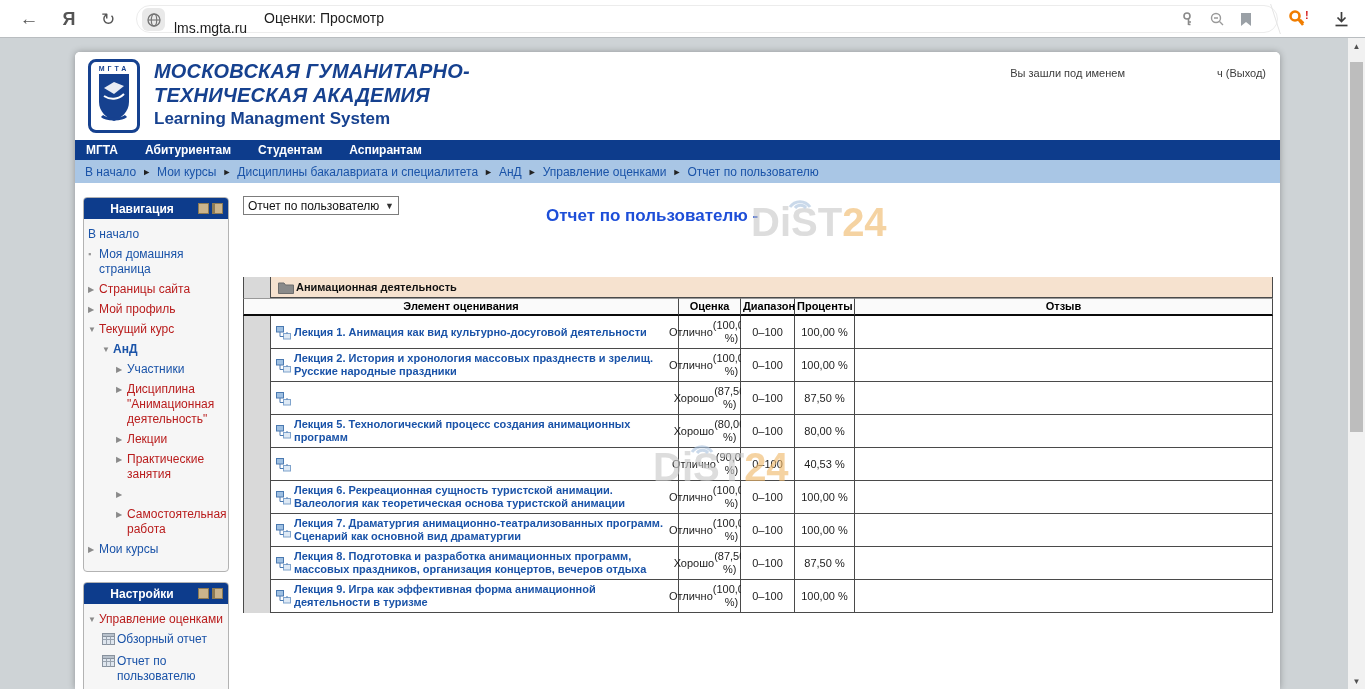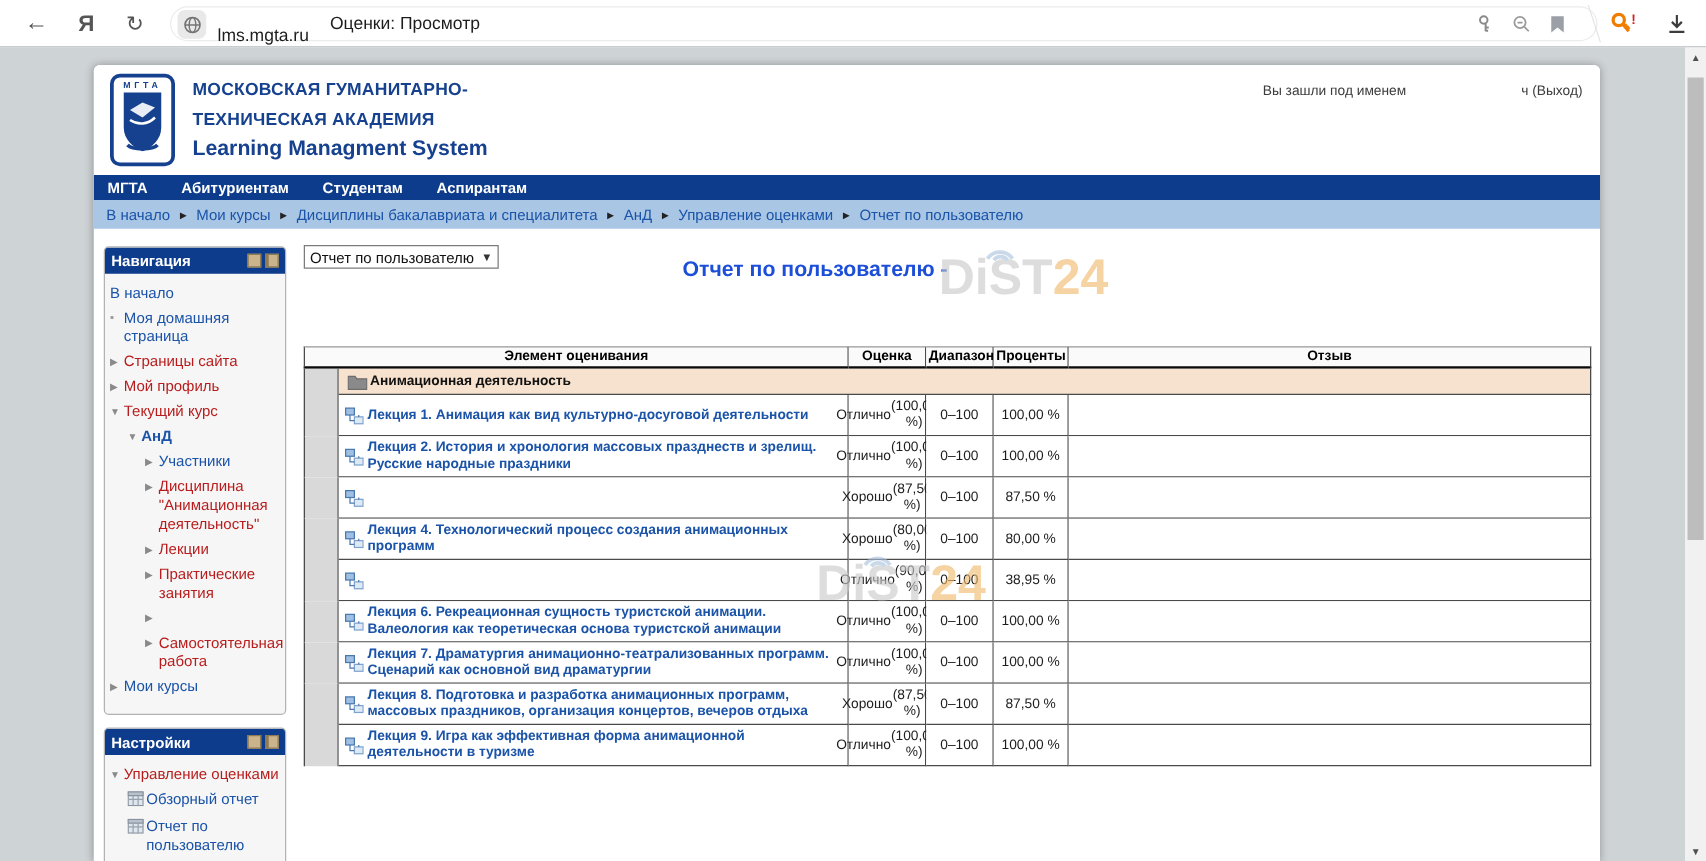--- a/index.html
+++ b/index.html
@@ -29,38 +29,38 @@
   .sb-thumb { position:absolute; top:24px; left:2px; width:13px; height:370px; background:#bdbdbd; }
   .sb-down { position:absolute; bottom:3px; left:0; width:17px; text-align:center; font-size:8px; color:#505050; }
 
   .card { position:absolute; left:75px; top:14px; width:1205px; height:637px; background:#fff; border-radius:5px 5px 0 0; box-shadow:0 0 7px rgba(0,0,0,.3); overflow:hidden; }
 
   
   .site-header { position:relative; height:88px; background:#fff; }
   .logo { position:absolute; left:13px; top:7px; width:52px; height:74px; border:3px solid var(--brand-blue,#16418f); border-radius:8px; background:#fff; text-align:center; }
   .logo .logo-word { font-size:7px; font-weight:bold; letter-spacing:3px; color:var(--brand-blue,#16418f); margin-top:3px; }
   .titles { position:absolute; left:79px; top:7px; color:var(--brand-blue,#16418f); }
-  .titles .l12 { font-size:14px; font-weight:bold; line-height:24px; letter-spacing:.2px; }
+  .titles .l12 { font-size:20px; font-weight:bold; line-height:24px; letter-spacing:.2px;font-style:italic; }
   .titles .l3 { font-size:17px; font-weight:bold; line-height:23px; }
   .login { position:absolute; right:14px; top:15px; font-size:11px; color:#3c3c3c; }
   .login .gap { display:inline-block; width:92px; }
 
   
   .nav-bar { height:20px; background:var(--navbar-blue,#0d3c8c); display:flex; align-items:center; gap:27px; padding-left:11px; }
   .nav-link { color:#fff; font-size:12px; font-weight:bold; cursor:pointer; white-space:nowrap; }
   .breadcrumb { height:23px; background:var(--breadcrumb-bg,#a9c6e5); display:flex; align-items:center; padding-left:10px; font-size:12px; }
   .crumb { color:var(--link-blue,#1a53a8); cursor:pointer; white-space:nowrap; }
   .crumb-sep { color:#222; font-size:9px; margin:0 6px; }
 
   
   .card-body { position:relative; height:506px; }
   .sidebar { position:absolute; left:8px; top:14px; width:146px; }
   .block { border:1px solid #b3b3b3; border-radius:4px; background:#f6f6f6; margin-bottom:10px; overflow:hidden; }
   .block-header { background:var(--navbar-blue,#0d3c8c); color:#fff; font-size:12px; font-weight:bold; height:21px; display:flex; align-items:center; padding:0 5px; }
-  .block-header .bh-title { flex:1; }
+  .block-header .bh-title { flex:1;text-align:center; }
   .bh-ic { width:11px; height:11px; margin-left:3px; background:#cbb48c; border:1px solid #8e7b54; }
   .bh-ic.dock { border-left:3px solid #8e7b54; }
   .block-body { padding:8px 4px 9px 4px; font-size:12px; line-height:15px; }
   .nav-item { display:flex; margin-bottom:5px; }
   .nav-item .marker { flex:0 0 11px; font-size:8px; color:#8a8a8a; line-height:15px; }
   .nav-item .marker.sq { font-size:9px; color:#979797; }
   .nav-item .ticon { flex:0 0 15px; padding-top:1px; }
   .nav-item .lbl { flex:1; color:#b91c1c; }
   .nav-item .lbl.link { color:var(--link-blue,#1a53a8); cursor:pointer; }
   .nav-item .lbl.bold { font-weight:bold; }
@@ -299,38 +299,38 @@
       </div>
       <div class="watermark wm2">
         <svg class="wm-arcs" width="36" height="22" viewBox="0 0 36 22">
           <path d="M8 20 A12 12 0 0 1 28 20" fill="none" stroke="#aac2de" stroke-width="3"></path>
           <path d="M13 21 A7 7 0 0 1 24 21" fill="none" stroke="#aac2de" stroke-width="3"></path>
         </svg>
         <span class="wm-gray">DiST</span><span class="wm-orange">24</span>
       </div>
 
       <div class="gtable">
-        <div class="trow hrow">
-          <div class="c w-h1">Элемент оценивания</div>
-          <div class="c w-grade">Оценка</div>
-          <div class="c w-range">Диапазон</div>
-          <div class="c w-pct">Проценты</div>
-          <div class="c w-fb">Отзыв</div>
-        </div>
         <div class="trow catrow">
           <div class="c w-gut"></div>
           <div class="c catcell">
             <span class="ic">
                   <svg width="16" height="13" viewBox="0 0 16 13">
                     <path d="M0.5 2 h5.5 l1.5 2 h8 v8.5 h-15 z" fill="#8a8a8a" stroke="#6d6d6d"></path>
                   </svg>
                 </span>
             <span>Анимационная деятельность</span>
           </div>
         </div>
+        <div class="trow hrow">
+          <div class="c w-h1">Элемент оценивания</div>
+          <div class="c w-grade">Оценка</div>
+          <div class="c w-range">Диапазон</div>
+          <div class="c w-pct">Проценты</div>
+          <div class="c w-fb">Отзыв</div>
+        </div>
         <div>
               <div class="trow item">
                 <div class="c w-gut"></div>
                 <div class="c w-title">
                   <span class="ic">
                     <svg width="15" height="15" viewBox="0 0 15 15">
                       <rect x="0.5" y="1.5" width="7" height="5.5" fill="#9fc0e2" stroke="#4a79b0"></rect>
                       <rect x="7.5" y="8.5" width="7" height="5.5" fill="#dde9f5" stroke="#7fa3cc"></rect>
                       <path d="M4 7 v4.5 h3.5 M11 7 v1.5" fill="none" stroke="#4a79b0"></path>
                     </svg>
@@ -387,21 +387,21 @@
               <div class="trow item">
                 <div class="c w-gut"></div>
                 <div class="c w-title">
                   <span class="ic">
                     <svg width="15" height="15" viewBox="0 0 15 15">
                       <rect x="0.5" y="1.5" width="7" height="5.5" fill="#9fc0e2" stroke="#4a79b0"></rect>
                       <rect x="7.5" y="8.5" width="7" height="5.5" fill="#dde9f5" stroke="#7fa3cc"></rect>
                       <path d="M4 7 v4.5 h3.5 M11 7 v1.5" fill="none" stroke="#4a79b0"></path>
                     </svg>
                   </span>
-                  <span class="item-link">Лекция 4. Технологический процесс создания анимационных программ</span>
+                  <span class="item-link">Лекция 5. Технологический процесс создания анимационных программ</span>
                 </div>
                 <div class="c w-grade cval">
                   <div>Хорошо</div>
                   <div>(80,00 %)</div>
                 </div>
                 <div class="c w-range cval">0–100</div>
                 <div class="c w-pct cval">80,00 %</div>
                 <div class="c w-fb"></div>
               </div>
               <div class="trow item">
@@ -413,21 +413,21 @@
                       <rect x="7.5" y="8.5" width="7" height="5.5" fill="#dde9f5" stroke="#7fa3cc"></rect>
                       <path d="M4 7 v4.5 h3.5 M11 7 v1.5" fill="none" stroke="#4a79b0"></path>
                     </svg>
                   </span>
                 </div>
                 <div class="c w-grade cval">
                   <div>Отлично</div>
                   <div>(90,00 %)</div>
                 </div>
                 <div class="c w-range cval">0–100</div>
-                <div class="c w-pct cval">38,95 %</div>
+                <div class="c w-pct cval">40,53 %</div>
                 <div class="c w-fb"></div>
               </div>
               <div class="trow item">
                 <div class="c w-gut"></div>
                 <div class="c w-title">
                   <span class="ic">
                     <svg width="15" height="15" viewBox="0 0 15 15">
                       <rect x="0.5" y="1.5" width="7" height="5.5" fill="#9fc0e2" stroke="#4a79b0"></rect>
                       <rect x="7.5" y="8.5" width="7" height="5.5" fill="#dde9f5" stroke="#7fa3cc"></rect>
                       <path d="M4 7 v4.5 h3.5 M11 7 v1.5" fill="none" stroke="#4a79b0"></path>

